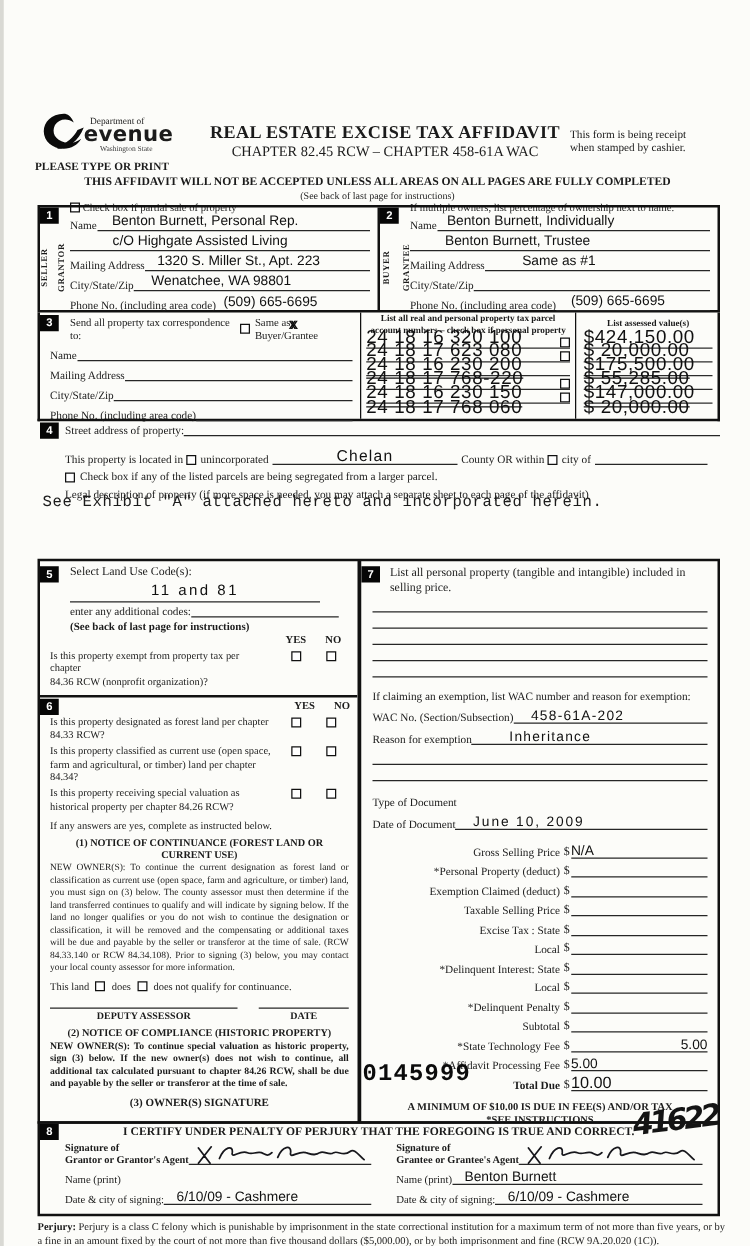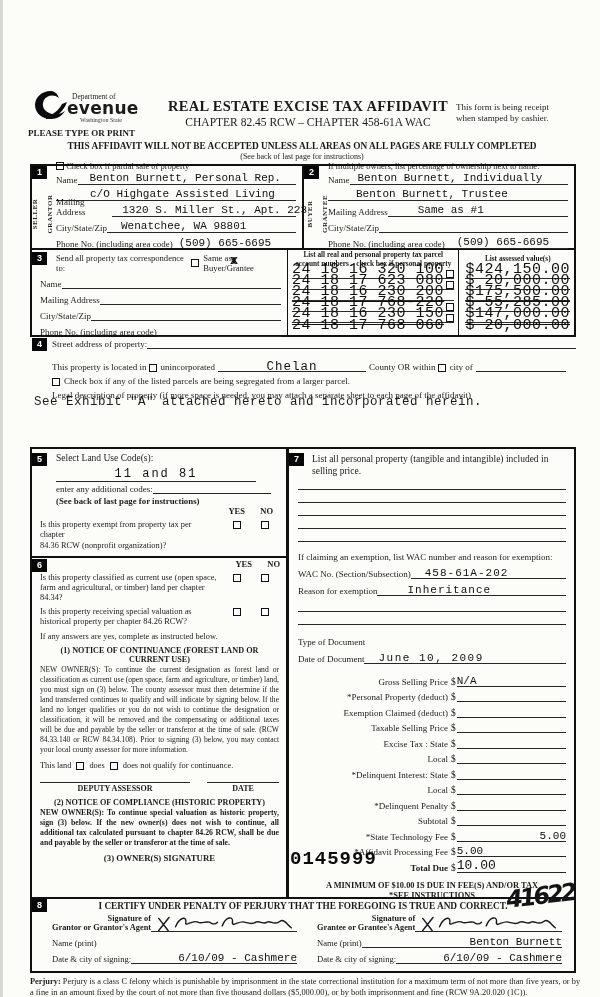--- a/index.html
+++ b/index.html
@@ -3,21 +3,21 @@
 <meta charset="utf-8">
 <style>
   * { margin:0; padding:0; box-sizing:border-box; }
   html,body { width:600px; }
   body { background:#e9e9e6; font-family:"Liberation Serif",serif; }
   .page { position:relative; width:600px; height:997px; background:#fcfcf9; overflow:hidden; color:#1b1b1b; }
   .scan-edge { position:absolute; left:0; top:0; width:3px; height:100%; background:#d9d9d4; }
 
   .lbl { font-size:9px; }
   .b   { font-weight:bold; }
-  .typed { font-family:Liberation Mono, monospace; font-size:11px; white-space:nowrap; color:#101010; }
+  .typed { font-family:Liberation Sans, sans-serif; font-size:11px; white-space:nowrap; color:#101010; }
   .u { border-bottom:1px solid #262626; }
   .fl { flex:1 1 auto; min-width:0; }
   .row { display:flex; align-items:flex-end; }
   .cb { display:inline-block; width:8px; height:8px; border:1.2px solid #111; background:#fff; vertical-align:-1px; flex:none; }
   .numbox { position:absolute; background:#060606; color:#fff; width:15px; height:13px; font-size:9px; font-weight:bold;
             text-align:center; line-height:13px; font-family:"Liberation Sans",sans-serif; }
   .xcb { position:relative; display:inline-block; width:10px; height:9px; vertical-align:-1px; flex:none; }
   .xcb .cb { position:absolute; left:0; top:0; }
   .xx { position:absolute; left:-3px; top:-3px; font-family:"Liberation Mono",monospace; font-weight:bold;
         font-size:10px; letter-spacing:-4.5px; color:#0d0d0d;margin-left:42px; }
@@ -93,21 +93,21 @@
   .fline { flex:1; border-bottom:1px solid #262626; display:flex; justify-content:space-between; align-items:flex-start; }
   .fline .typed { position:relative; top:1px; }
   .stamp { position:absolute; left:1px; top:399px; font-family:Liberation Mono, monospace; font-weight:bold;
            font-size:19px; letter-spacing:1px; color:#0b0b0b; }
   .minnote { text-align:center; font-size:8.4px; font-weight:bold; line-height:10px; margin-top:8px; }
 
   
   .sec8 { position:absolute; top:897px; left:30px; width:546px; height:76px; border:2px solid #111; padding:2px 6px 0 6px; }
   .certify { text-align:center; font-size:9.3px; font-weight:bold; }
   .sigcols { display:flex; }
-  .sigcol { width:50%; padding:1px 6px 0 14px;text-align:right; }
+  .sigcol { width:50%; padding:1px 6px 0 14px; }
   .srow { display:flex; align-items:flex-end; height:16px; font-size:8.6px; }
   .srow .typed { position:relative; top:1px; padding-left:10px; }
   .sig2l { font-size:8.3px; font-weight:bold; line-height:9px; flex:none; }
   .sigpad { flex:1; border-bottom:1px solid #262626; position:relative; height:20px; }
   .sigpad svg { position:absolute; left:4px; bottom:-4px; }
   .hand { position:absolute; top:-17px; right:0px; font-family:"DejaVu Sans",sans-serif; font-style:italic; font-weight:bold;
           font-size:24px; letter-spacing:-3px; transform:rotate(-7deg); color:#141414; }
 
   .perjury { position:absolute; top:977px; left:30px; width:552px; font-size:8.4px; line-height:10.5px; }
 </style>
@@ -323,20 +323,21 @@
           <span class="xx">XX</span>
         </span>
     </div>
 
     <div class="sec6bar">
       <span class="numbox" style="left:0px;top:1px;">6</span>
       <span class="ynY">YES</span>
       <span class="ynN">NO</span>
     </div>
     <div class="qrow">
+      <span>Is this property designated as forest land per chapter 84.33 RCW?</span>
       <span class="cb qY"></span>
       <span class="xcb qN">
           <span class="cb"></span>
           <span class="xx">XX</span>
         </span>
     </div>
     <div class="qrow">
       <span>Is this property classified as current use (open space, farm and agricultural, or timber) land per chapter 84.34?</span>
       <span class="cb qY"></span>
       <span class="xcb qN">

